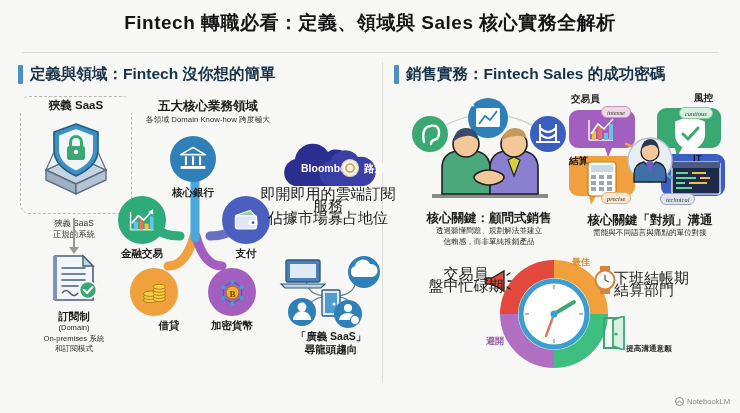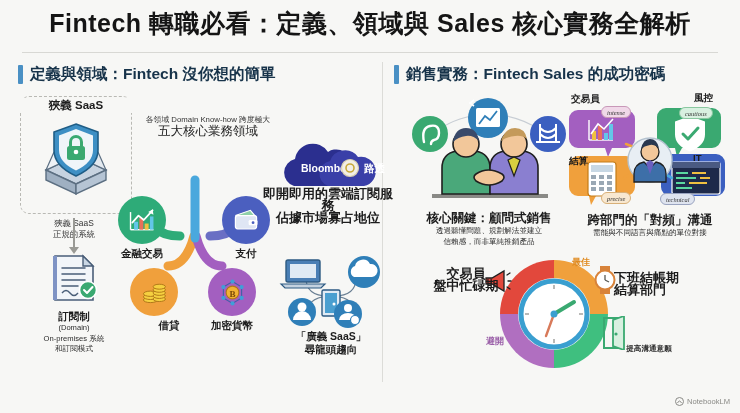--- a/index.html
+++ b/index.html
@@ -11,21 +11,21 @@
     position: relative;
   }
   .page { position: relative; width: 740px; height: 413px; background: #f7f7f5; }
 
   
   .title-bar {
     position: absolute; left: 0; top: 6px; width: 740px;
     text-align: center;
   }
   .title-bar .title {
-    font-size: 25px; font-weight: bold; color: #151515;
+    font-size: 19px; font-weight: bold; color: #151515;
     letter-spacing: 0.5px; line-height: 34px;
   }
   .title-rule {
     position: absolute; left: 22px; top: 52px; width: 696px; height: 1px;
     background: #d8d8d4;
   }
 
   
   .col-head { position: absolute; display: flex; align-items: center; gap: 7px; }
   .col-head .bar { width: 5px; height: 19px; background: #4a90c4; border-radius: 1px; }
@@ -36,21 +36,21 @@
   
   .divider {
     position: absolute; left: 382px; top: 62px; width: 1px; height: 320px;
     background: #dcdcd8;
   }
 
   
   .cap      { font-size: 10.5px; font-weight: bold; color: #1d1d1d; text-align: center; line-height: 13px; }
   .cap-sm   { font-size: 7.6px; color: #2c2c2c; text-align: center; line-height: 10.5px; }
   .cap-lg   { font-size: 12.5px; font-weight: bold; color: #1d1d1d; text-align: center; line-height: 16px; }
-  .cap-mid  { font-size: 13px; font-weight: bold; color: #1d1d1d; text-align: center; line-height: 12px; }
+  .cap-mid  { font-size: 15px; font-weight: normal; color: #1d1d1d; text-align: center; line-height: 12px; }
 
   
   .dashed-box {
     position: absolute; left: 20px; top: 96px; width: 112px; height: 118px;
     border: 1.4px dashed #b9b9b4; border-radius: 9px; background: transparent;
   }
   .saas-label {
     position: absolute; left: 20px; top: 98px; width: 112px;
     font-size: 11.5px; font-weight: bold; color: #1d1d1d; text-align: center;
     background: #f7f7f5; padding: 0 4px;
@@ -71,21 +71,21 @@
     position: absolute; left: 14px; top: 218px; width: 120px;
     font-size: 8.4px; color: #333; text-align: center; line-height: 11px;
   }
 
   .doc-ico { position: absolute; left: 47px; top: 252px; width: 54px; height: 52px; }
   .license-block { position: absolute; left: 6px; top: 310px; width: 136px; }
 
   
   .five-title {
     position: absolute; left: 118px; top: 98px; width: 180px;
-    font-size: 12.5px; font-weight: normal; color: #1d1d1d; text-align: center; margin-top: 25px;
+    font-size: 12.5px; font-weight: bold; color: #1d1d1d; text-align: center;
   }
   .five-sub {
     position: absolute; left: 108px; top: 114px; width: 200px;
     font-size: 7.8px; color: #333; text-align: center;
   }
 
   .node { position: absolute; }
   .node .circ {
     border-radius: 50%; display: flex; align-items: center; justify-content: center;
     position: relative;
@@ -204,20 +204,34 @@
   <div class="five-sub">各領域 Domain Know-how 跨度極大</div>
 
   <svg style="position:absolute;left:110px;top:170px;width:180px;height:120px">
     <path d="M36 32 q0 34 34 34 h0" fill="none" stroke="#2eab78" stroke-width="9" stroke-linecap="round"></path>
     <path d="M134 32 q0 34 -34 34 h0" fill="none" stroke="#6a6fc4" stroke-width="9" stroke-linecap="round"></path>
     <path d="M58 96 q18 0 26 -30" fill="none" stroke="#f0a03c" stroke-width="9" stroke-linecap="round"></path>
     <path d="M112 96 q-18 0 -26 -30" fill="none" stroke="#a35fc0" stroke-width="9" stroke-linecap="round"></path>
     <line x1="85" y1="10" x2="85" y2="68" stroke="#4aa8dd" stroke-width="9" stroke-linecap="round"></line>
   </svg>
 
+  <div class="node" style="left:170px;top:136px;">
+    <div class="circ" style="width:46px;height:46px;background:#2f7fb8;">
+      <svg viewBox="0 0 34 34" width="30" height="30">
+        <polygon points="17,4 31,12 3,12" fill="none" stroke="#ffffff" stroke-width="1.8" stroke-linejoin="round"></polygon>
+        <g stroke="#ffffff" stroke-width="2.4">
+          <line x1="9" y1="14" x2="9" y2="24"></line>
+          <line x1="17" y1="14" x2="17" y2="24"></line>
+          <line x1="25" y1="14" x2="25" y2="24"></line>
+        </g>
+        <rect x="3" y="25" width="28" height="3.2" fill="#ffffff"></rect>
+      </svg>
+    </div>
+    <div class="lbl" style="top:50px;">核心銀行</div>
+  </div>
 
   <div class="node" style="left:118px;top:196px;">
     <div class="circ" style="width:48px;height:48px;background:#2eab78;">
       <svg viewBox="0 0 34 34" width="30" height="30">
         <polyline points="4,28 4,8" fill="none" stroke="#ffffff" stroke-width="1.6"></polyline>
         <polyline points="4,28 30,28" fill="none" stroke="#ffffff" stroke-width="1.6"></polyline>
         <rect x="8" y="19" width="4.5" height="9" fill="#63c6e8"></rect>
         <rect x="14" y="15" width="4.5" height="13" fill="#e8705a"></rect>
         <rect x="20" y="21" width="4.5" height="7" fill="#f0c040"></rect>
         <rect x="26" y="13" width="4" height="15" fill="#63c6e8"></rect>
@@ -440,21 +454,21 @@
   <div class="dept-lbl" style="left:571px;top:93px;">交易員</div>
   <div class="dept-lbl" style="left:694px;top:92px;">風控</div>
   <div class="dept-lbl" style="left:569px;top:155px;">結算</div>
   <div class="dept-lbl" style="left:693px;top:152px;">IT</div>
   <div class="bub" style="left:601px;top:106px;background:#f0d8e8;border:1px solid #c898b8;">intense</div>
   <div class="bub" style="left:679px;top:107px;background:#d8f0e0;border:1px solid #8ac8a0;">cautious</div>
   <div class="bub" style="left:601px;top:192px;background:#f8e8d0;border:1px solid #d8b078;">precise</div>
   <div class="bub" style="left:660px;top:193px;background:#dfe4ef;border:1px solid #9aa4c0;">technical</div>
 
   <div class="depts-cap">
-    <div class="cap-lg">跨部門的「對頻」溝通</div>
+    <div class="cap-lg">核心關鍵「對頻」溝通</div>
     <div class="cap-sm">需能與不同語言與痛點的單位對接</div>
   </div>
 
   <svg class="clock-wrap" viewBox="0 0 112 112">
 
     <path d="M56 56 L56 2 A54 54 0 0 0 2 56 Z" fill="#e2483c"></path>
     <path d="M56 56 L110 56 A54 54 0 0 0 56 2 Z" fill="#f0a03c"></path>
     <path d="M56 56 L56 110 A54 54 0 0 0 110 56 Z" fill="#3fbf7f"></path>
     <path d="M56 56 L2 56 A54 54 0 0 0 56 110 Z" fill="#b06fc0"></path>
     <circle cx="56" cy="56" r="36" fill="#f7f7f5"></circle>

